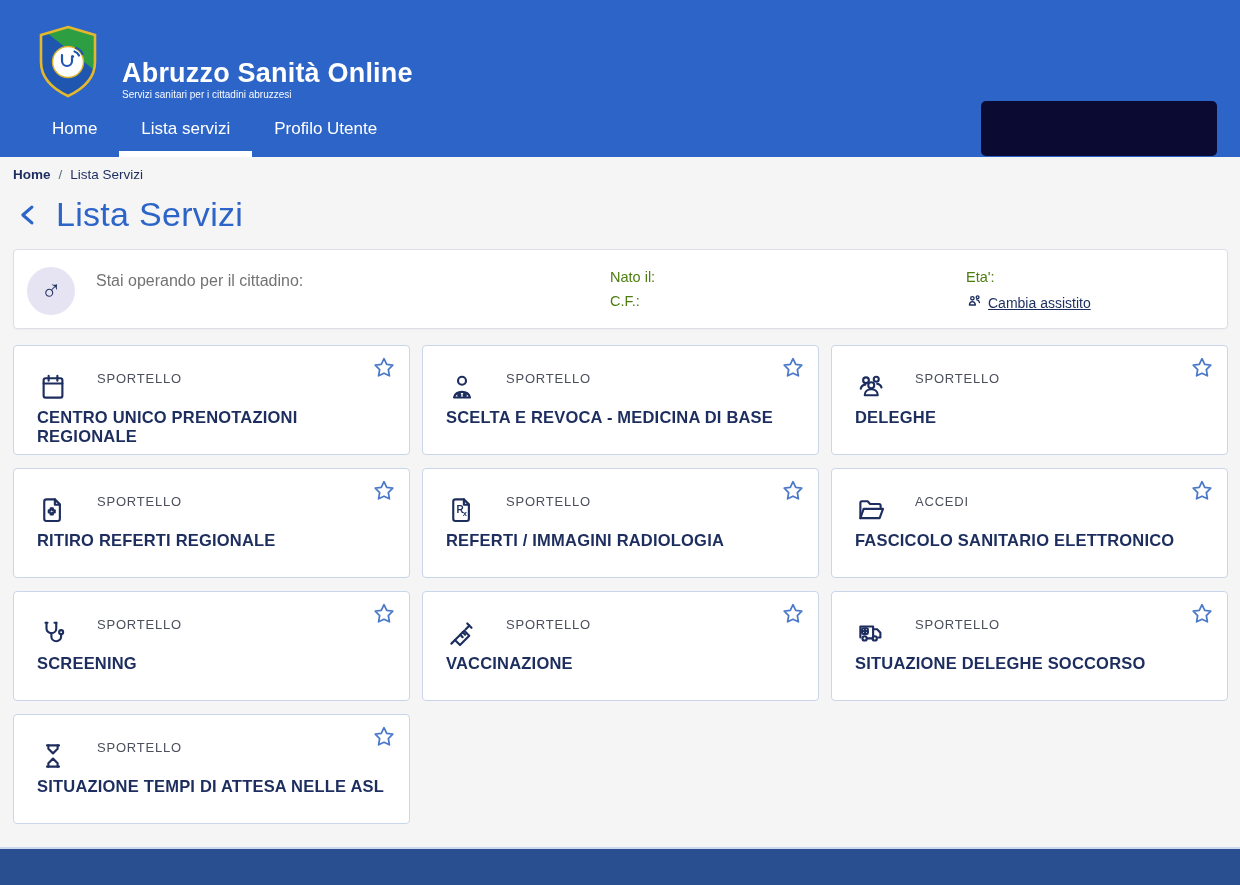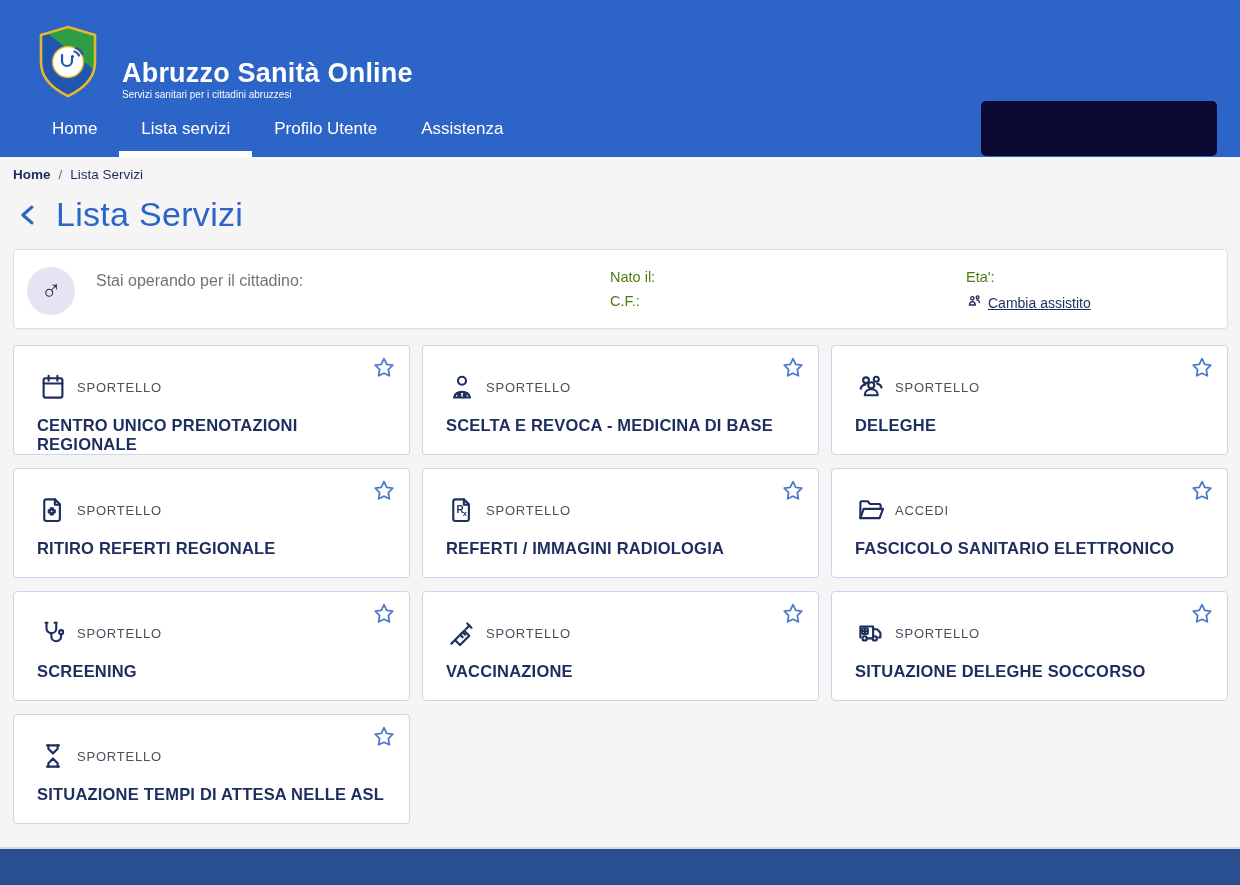--- a/index.html
+++ b/index.html
@@ -69,25 +69,25 @@
     column-gap:12px; row-gap:13px;
   }
   .service-card {
     background:#fff; border:1px solid var(--card-border,#c9d6ea); border-radius:4px;
     height:110px; position:relative; padding:0 23px; cursor:pointer;
   }
   .star-btn {
     position:absolute; top:7px; right:10px; background:none; border:none; cursor:pointer;
     padding:2px; line-height:0;
   }
-  .card-head { display:flex; align-items:center; gap:8px; margin-top:25px; }
+  .card-head { display:flex; gap:28px; margin-top:25px; }
   .card-icon { display:flex; width:32px; height:32px; align-items:center; justify-content:center; }
   .card-tag { font-size:13px; letter-spacing:0.8px; color:var(--tag-gray,#4c4f5c); }
   .card-title {
-    margin-top:13px; font-size:16.5px; font-weight:700; color:var(--navy,#1c2d5e);
+    margin-top:5px; font-size:16.5px; font-weight:700; color:var(--navy,#1c2d5e);
     letter-spacing:0.2px;
   }
 
   
   footer { height:38px; background:var(--footer-blue,#2a4f90); border-top:2px solid #ccd8eb; }
 
   svg.stroke-ic { stroke:var(--navy,#1c2d5e); fill:none; stroke-width:1.7; stroke-linecap:round; stroke-linejoin:round; }
 </style>
 </head>
 <body>
@@ -118,21 +118,20 @@
     </div>
     <div class="brand-text">
       <div class="app-title">Abruzzo Sanità Online</div>
       <div class="app-subtitle">Servizi sanitari per i cittadini abruzzesi</div>
     </div>
   </div>
   <nav class="nav-row">
     <a class="nav-item">Home</a>
     <a class="nav-item active">Lista servizi</a>
     <a class="nav-item">Profilo Utente</a>
-    <a class="nav-item">Assistenza</a>
     <div class="user-chip"></div>
   </nav>
 </header>
 
 <main>
   <div class="breadcrumb">
     <a>Home</a>
     <span class="sep">/</span>
     <span class="current">Lista Servizi</span>
   </div>

